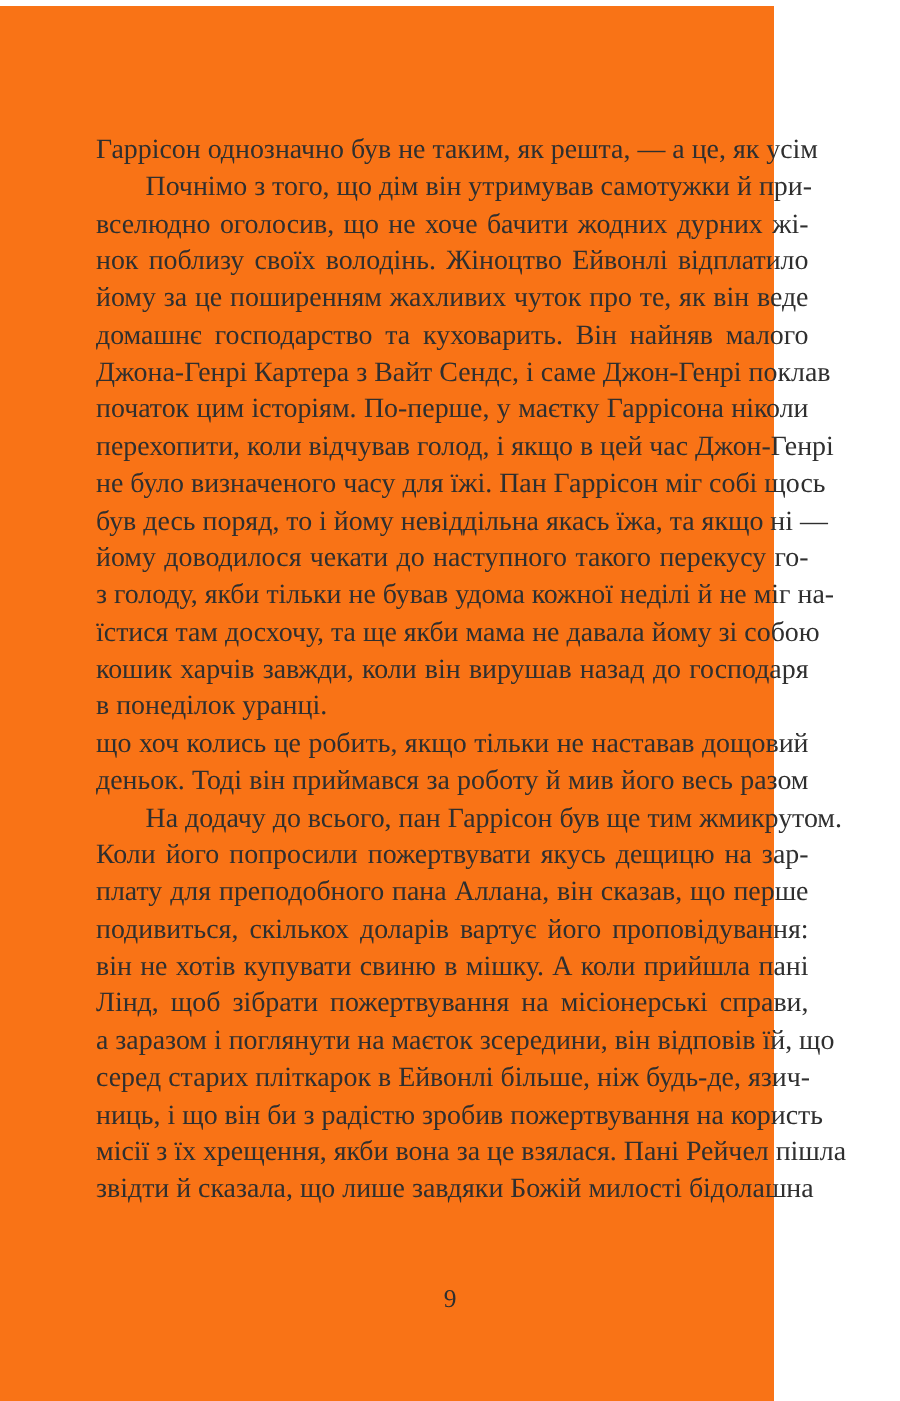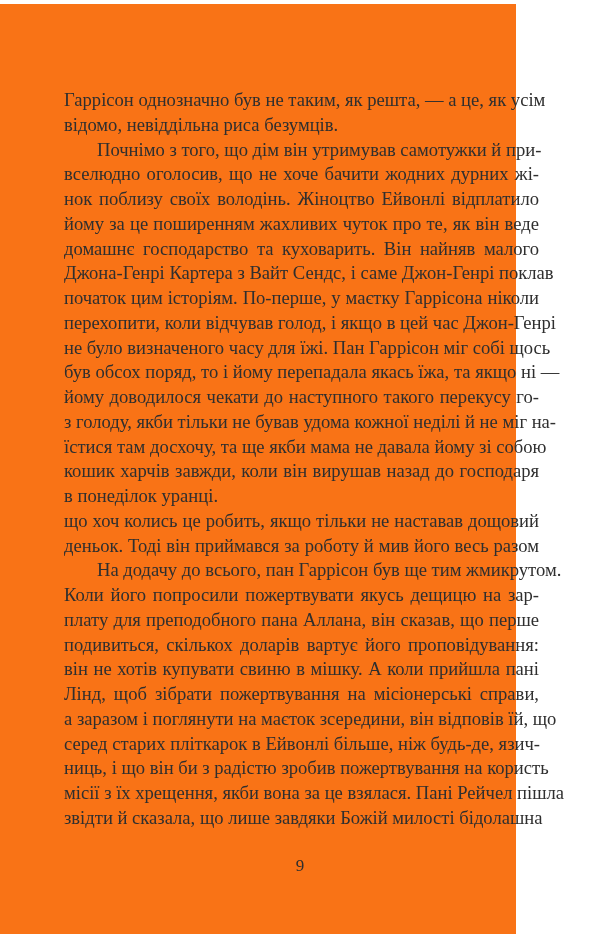--- a/index.html
+++ b/index.html
@@ -54,32 +54,31 @@
       color: #2f2f2f;
     }
   </style>
 </head>
 <body>
 
 <div class="page">
   <div class="text-block">
 
     <span class="line">Гаррісон однозначно був не таким, як решта, — а це, як усім</span>
-    <span class="line last">відомо, невіддільна риса безумців.</span>
 
     <span class="line indent">Почнімо з того, що дім він утримував самотужки й при-</span>
     <span class="line">вселюдно оголосив, що не хоче бачити жодних дурних жі-</span>
     <span class="line">нок поблизу своїх володінь. Жіноцтво Ейвонлі відплатило</span>
     <span class="line">йому за це поширенням жахливих чуток про те, як він веде</span>
     <span class="line">домашнє господарство та куховарить. Він найняв малого</span>
     <span class="line">Джона-Генрі Картера з Вайт Сендс, і саме Джон-Генрі поклав</span>
     <span class="line">початок цим історіям. По-перше, у маєтку Гаррісона ніколи</span>
     <span class="line">перехопити, коли відчував голод, і якщо в цей час Джон-Генрі</span>
     <span class="line">не було визначеного часу для їжі. Пан Гаррісон міг собі щось</span>
-    <span class="line">був обсох поряд, то і йому перепадала якась їжа, та якщо ні —</span>
+    <span class="line">був десь поряд, то і йому невіддільна якась їжа, та якщо ні —</span>
     <span class="line">йому доводилося чекати до наступного такого перекусу го-</span>
     <span class="line">з голоду, якби тільки не бував удома кожної неділі й не міг на-</span>
     <span class="line">їстися там досхочу, та ще якби мама не давала йому зі собою</span>
     <span class="line">кошик харчів завжди, коли він вирушав назад до господаря</span>
     <span class="line last">в понеділок уранці.</span>
 
     <span class="line">що хоч колись це робить, якщо тільки не наставав дощовий</span>
     <span class="line">деньок. Тоді він приймався за роботу й мив його весь разом</span>
 
     <span class="line indent">На додачу до всього, пан Гаррісон був ще тим жмикрутом.</span>

